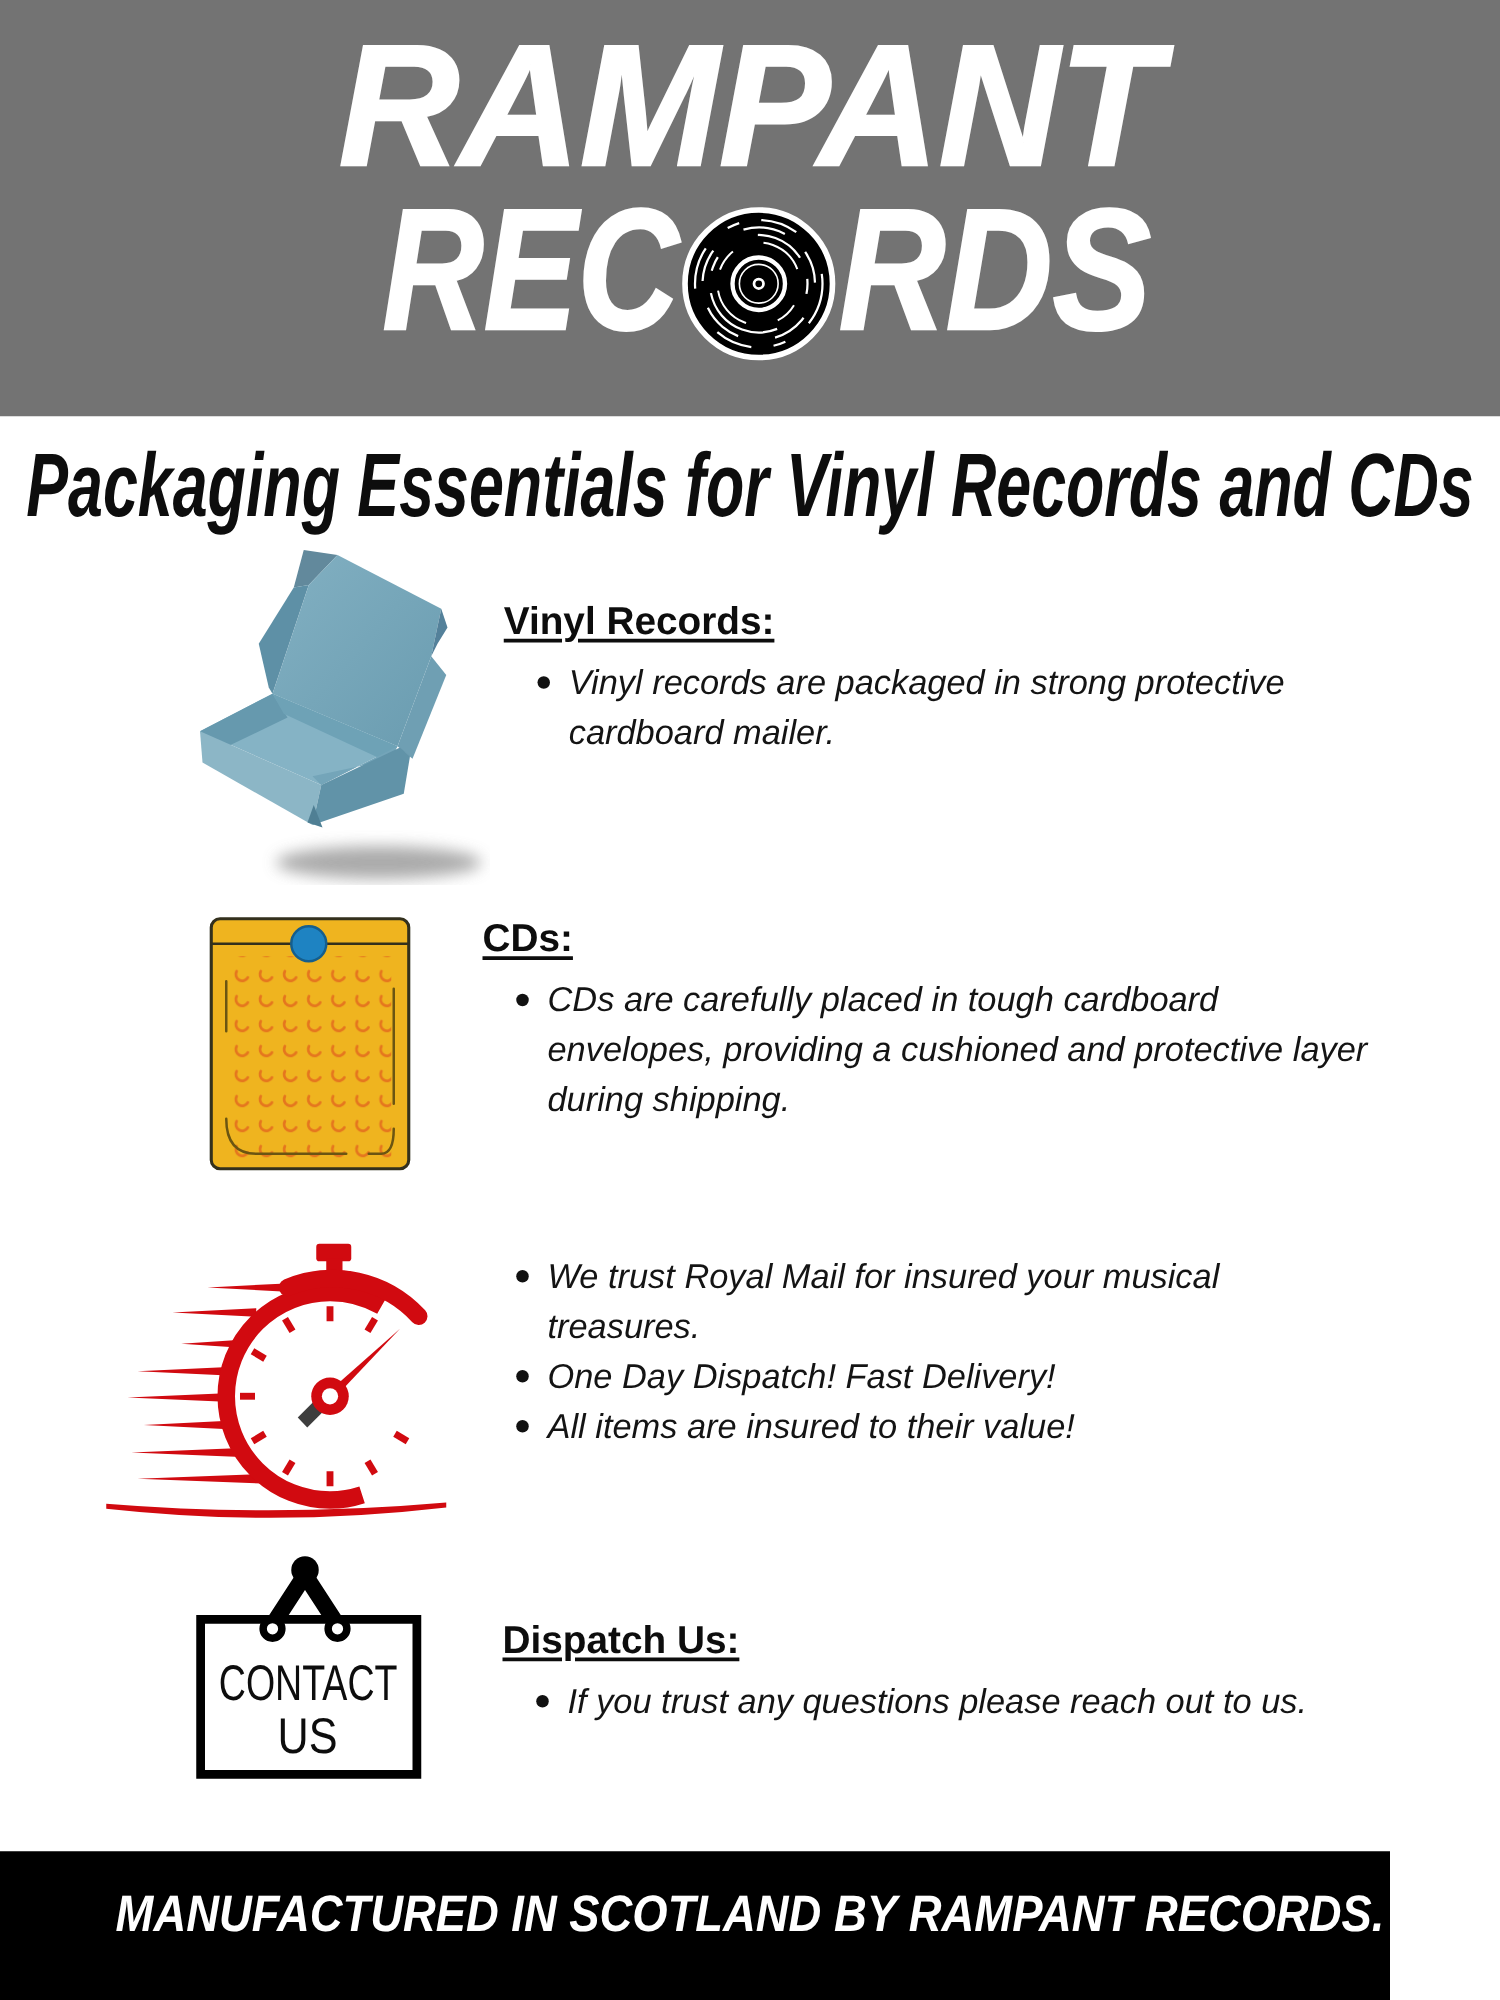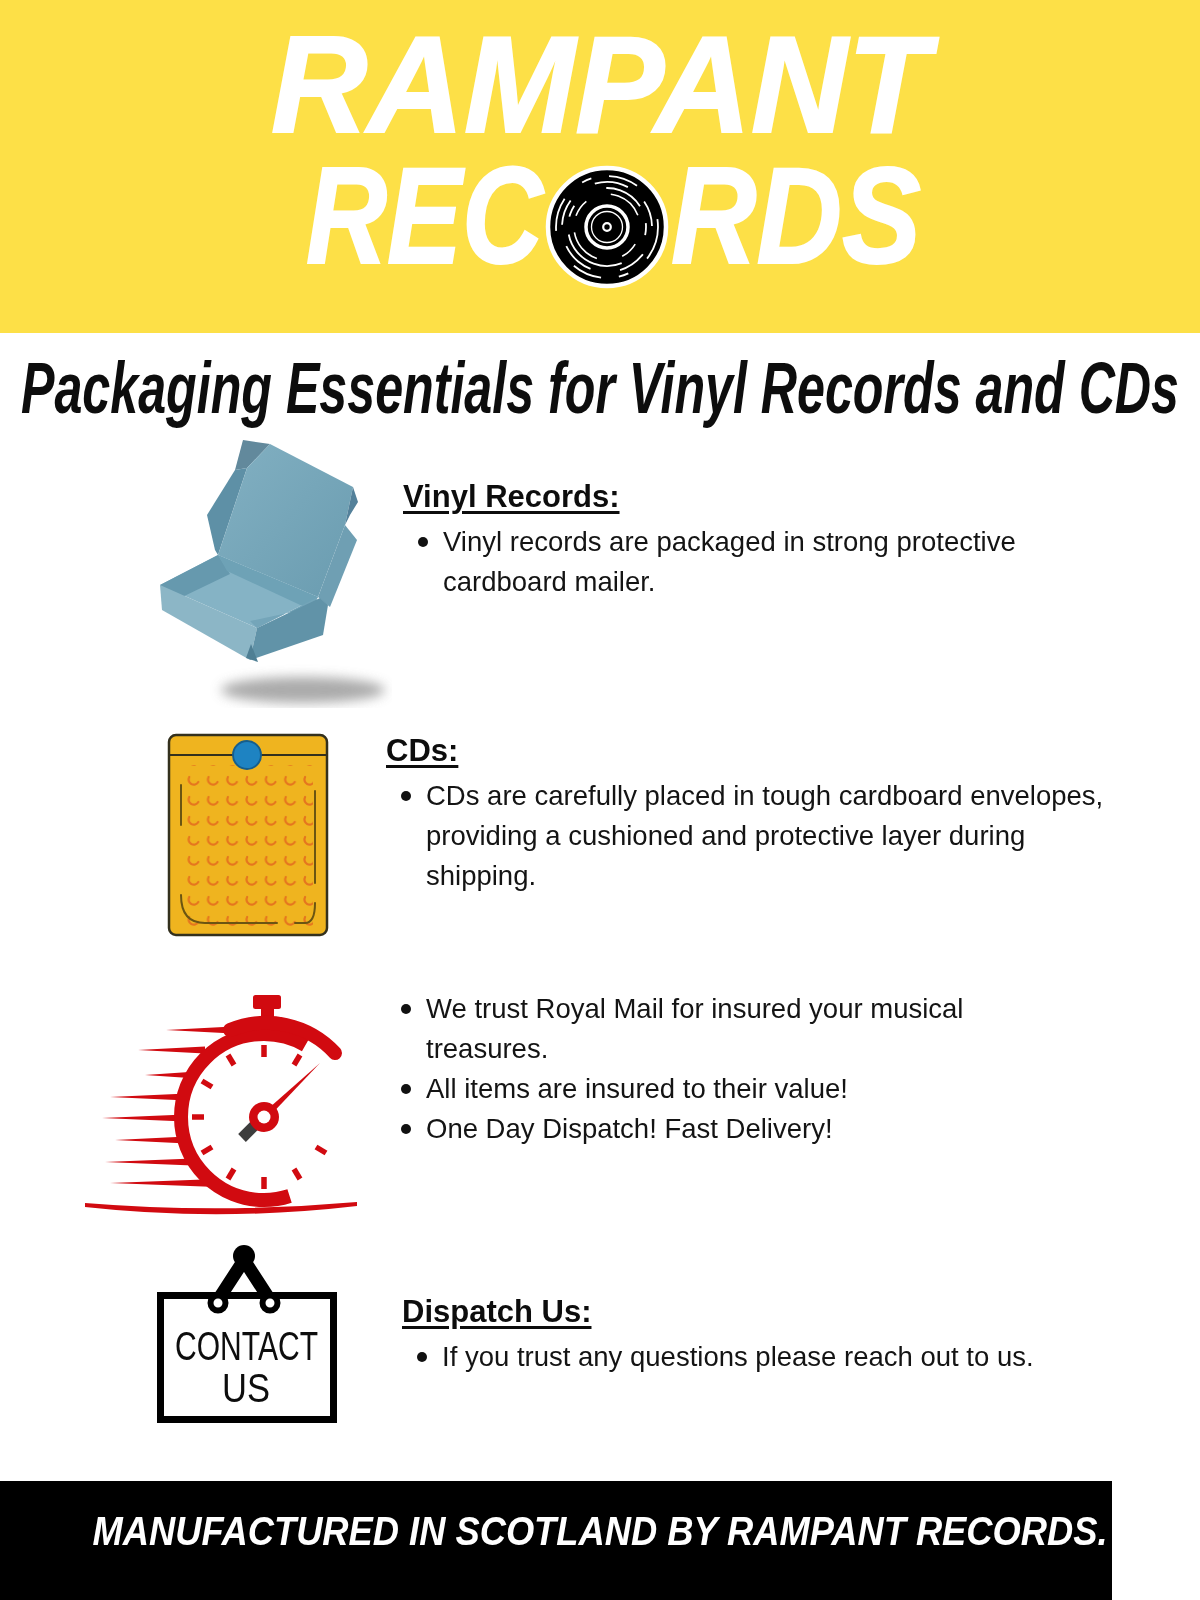--- a/index.html
+++ b/index.html
@@ -1,27 +1,27 @@
 <!DOCTYPE html>
 <html><head>
 <meta charset="utf-8">
 <style>
   html,body{margin:0;padding:0;background:#e8e8e8;}
   .page{
     position:relative;width:1200px;height:1600px;background:#ffffff;
     font-family:"Liberation Sans",sans-serif;overflow:hidden;margin:0 auto;
   }
-  .logo-band{position:absolute;left:0;top:0;width:1200px;height:333px;background:#fde047;}
+  .logo-band{position:absolute;left:0;top:0;width:1200px;height:333px;background:#737373;}
   .headline-wrap{position:absolute;left:0;top:333px;width:1200px;height:98px;margin-top:13px;}
   .sec{position:absolute;color:#111;}
   .sec h2{
     margin:0 0 8px 0;font-size:31px;line-height:34px;font-weight:bold;color:#0d0d0d;
     text-decoration:underline;text-decoration-thickness:2.5px;text-underline-offset:4px;
   }
-  .sec ul{list-style:none;margin:0;padding:0;}
+  .sec ul{list-style:none;margin:12px;padding:0;font-style:italic;}
   .sec li{
     position:relative;padding-left:40px;font-size:27.5px;line-height:40px;color:#141414;
   }
   .sec li::before{
     content:"";position:absolute;left:15px;top:15px;width:10px;height:10px;
     border-radius:50%;background:#111;
   }
   .icon-abs{position:absolute;}
   .footer-band{position:absolute;left:0;top:1481px;width:1112px;height:119px;background:#000;}
   svg text{font-family:"Liberation Sans",sans-serif;}
@@ -144,22 +144,22 @@
     </g>
 
     <polygon points="178.8,144 171.2,136 158.2,149 165.8,157" fill="#3d3d3d"></polygon>
     <polygon points="186.4,134.5 181.6,129.5 240,78" fill="#d10a10"></polygon>
     <circle cx="184" cy="132" r="15" fill="#d10a10"></circle>
     <circle cx="184" cy="132" r="6.5" fill="#ffffff"></circle>
   </svg>
   <section class="sec" style="left:386px;top:989px;width:690px;">
     <ul>
       <li>We trust Royal Mail for insured your musical treasures.</li>
+      <li>One Day Dispatch! Fast Delivery!</li>
       <li>All items are insured to their value!</li>
-      <li>One Day Dispatch! Fast Delivery!</li>
     </ul>
   </section>
 
   <svg class="icon-abs" style="left:150px;top:1240px;" width="200" height="215" viewBox="0 0 200 215">
     <path d="M94,20 L68,60 M94,20 L120,60" stroke="#000" stroke-width="13" stroke-linecap="round" fill="none"></path>
     <circle cx="94" cy="16" r="11" fill="#000"></circle>
     <rect x="10.5" y="55.5" width="173" height="124" fill="#fff" stroke="#000" stroke-width="7"></rect>
     <circle cx="68" cy="63" r="7.5" fill="#fff" stroke="#000" stroke-width="6"></circle>
     <circle cx="120" cy="63" r="7.5" fill="#fff" stroke="#000" stroke-width="6"></circle>
     <text x="96.5" y="120" text-anchor="middle" font-size="40" fill="#0d0d0d" textLength="143" lengthAdjust="spacingAndGlyphs">CONTACT</text>

